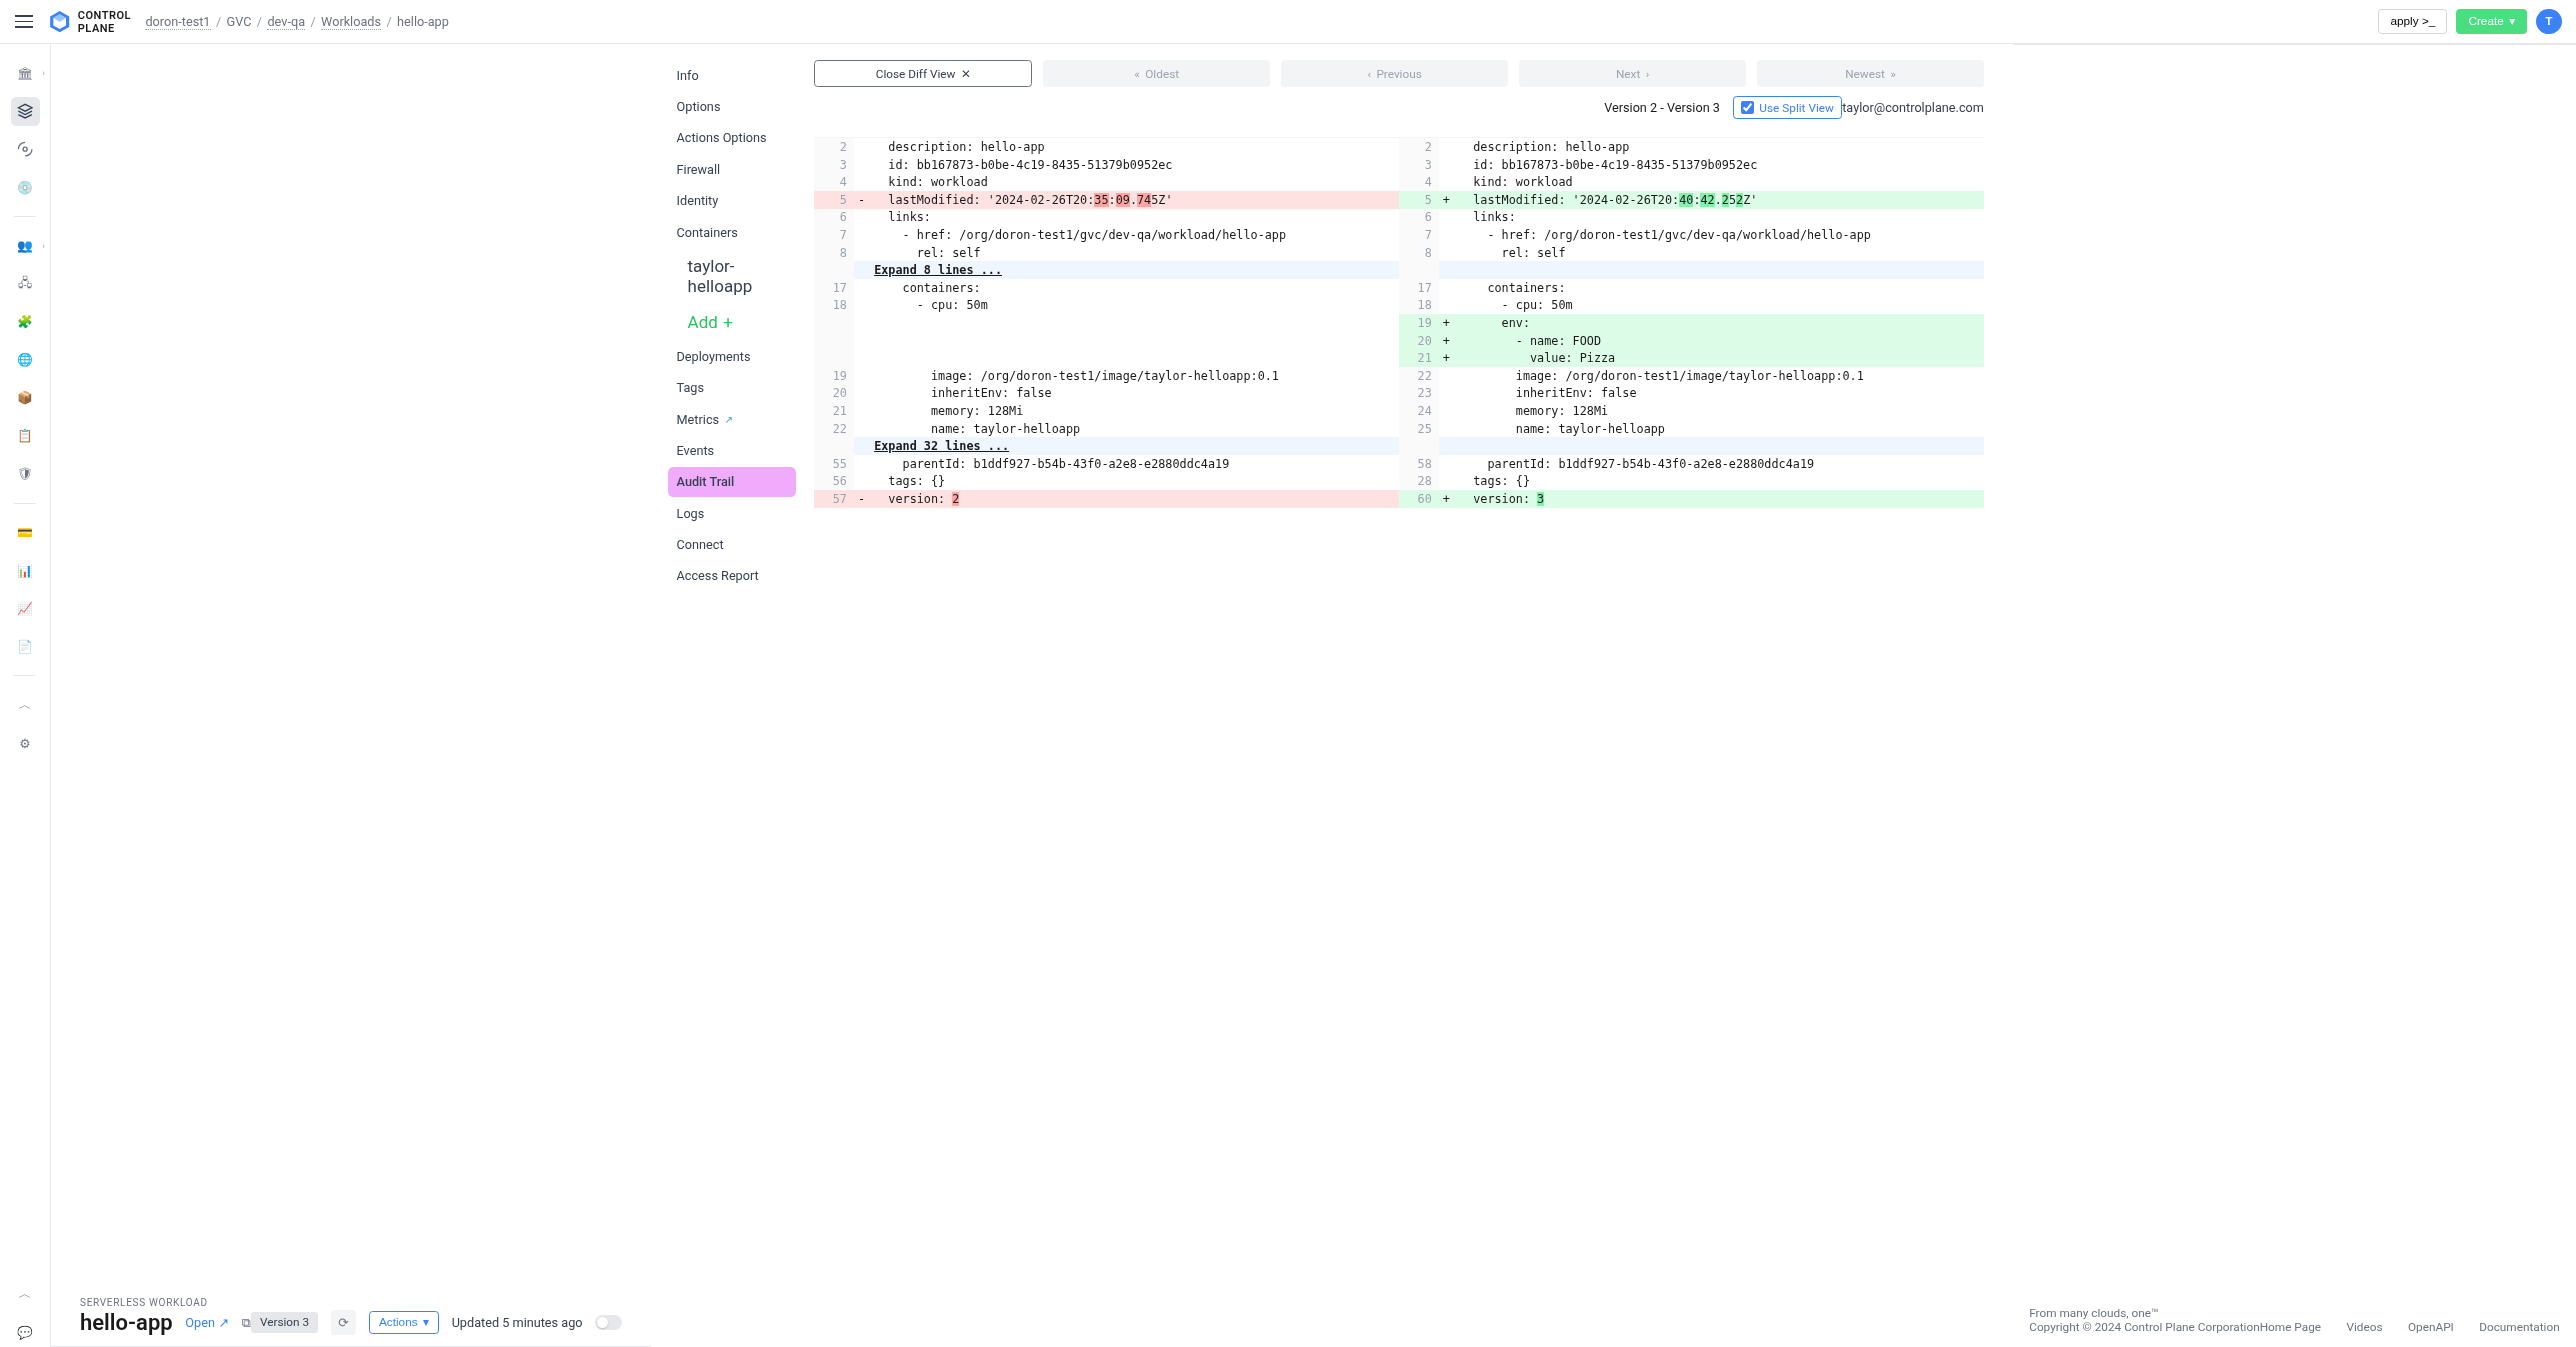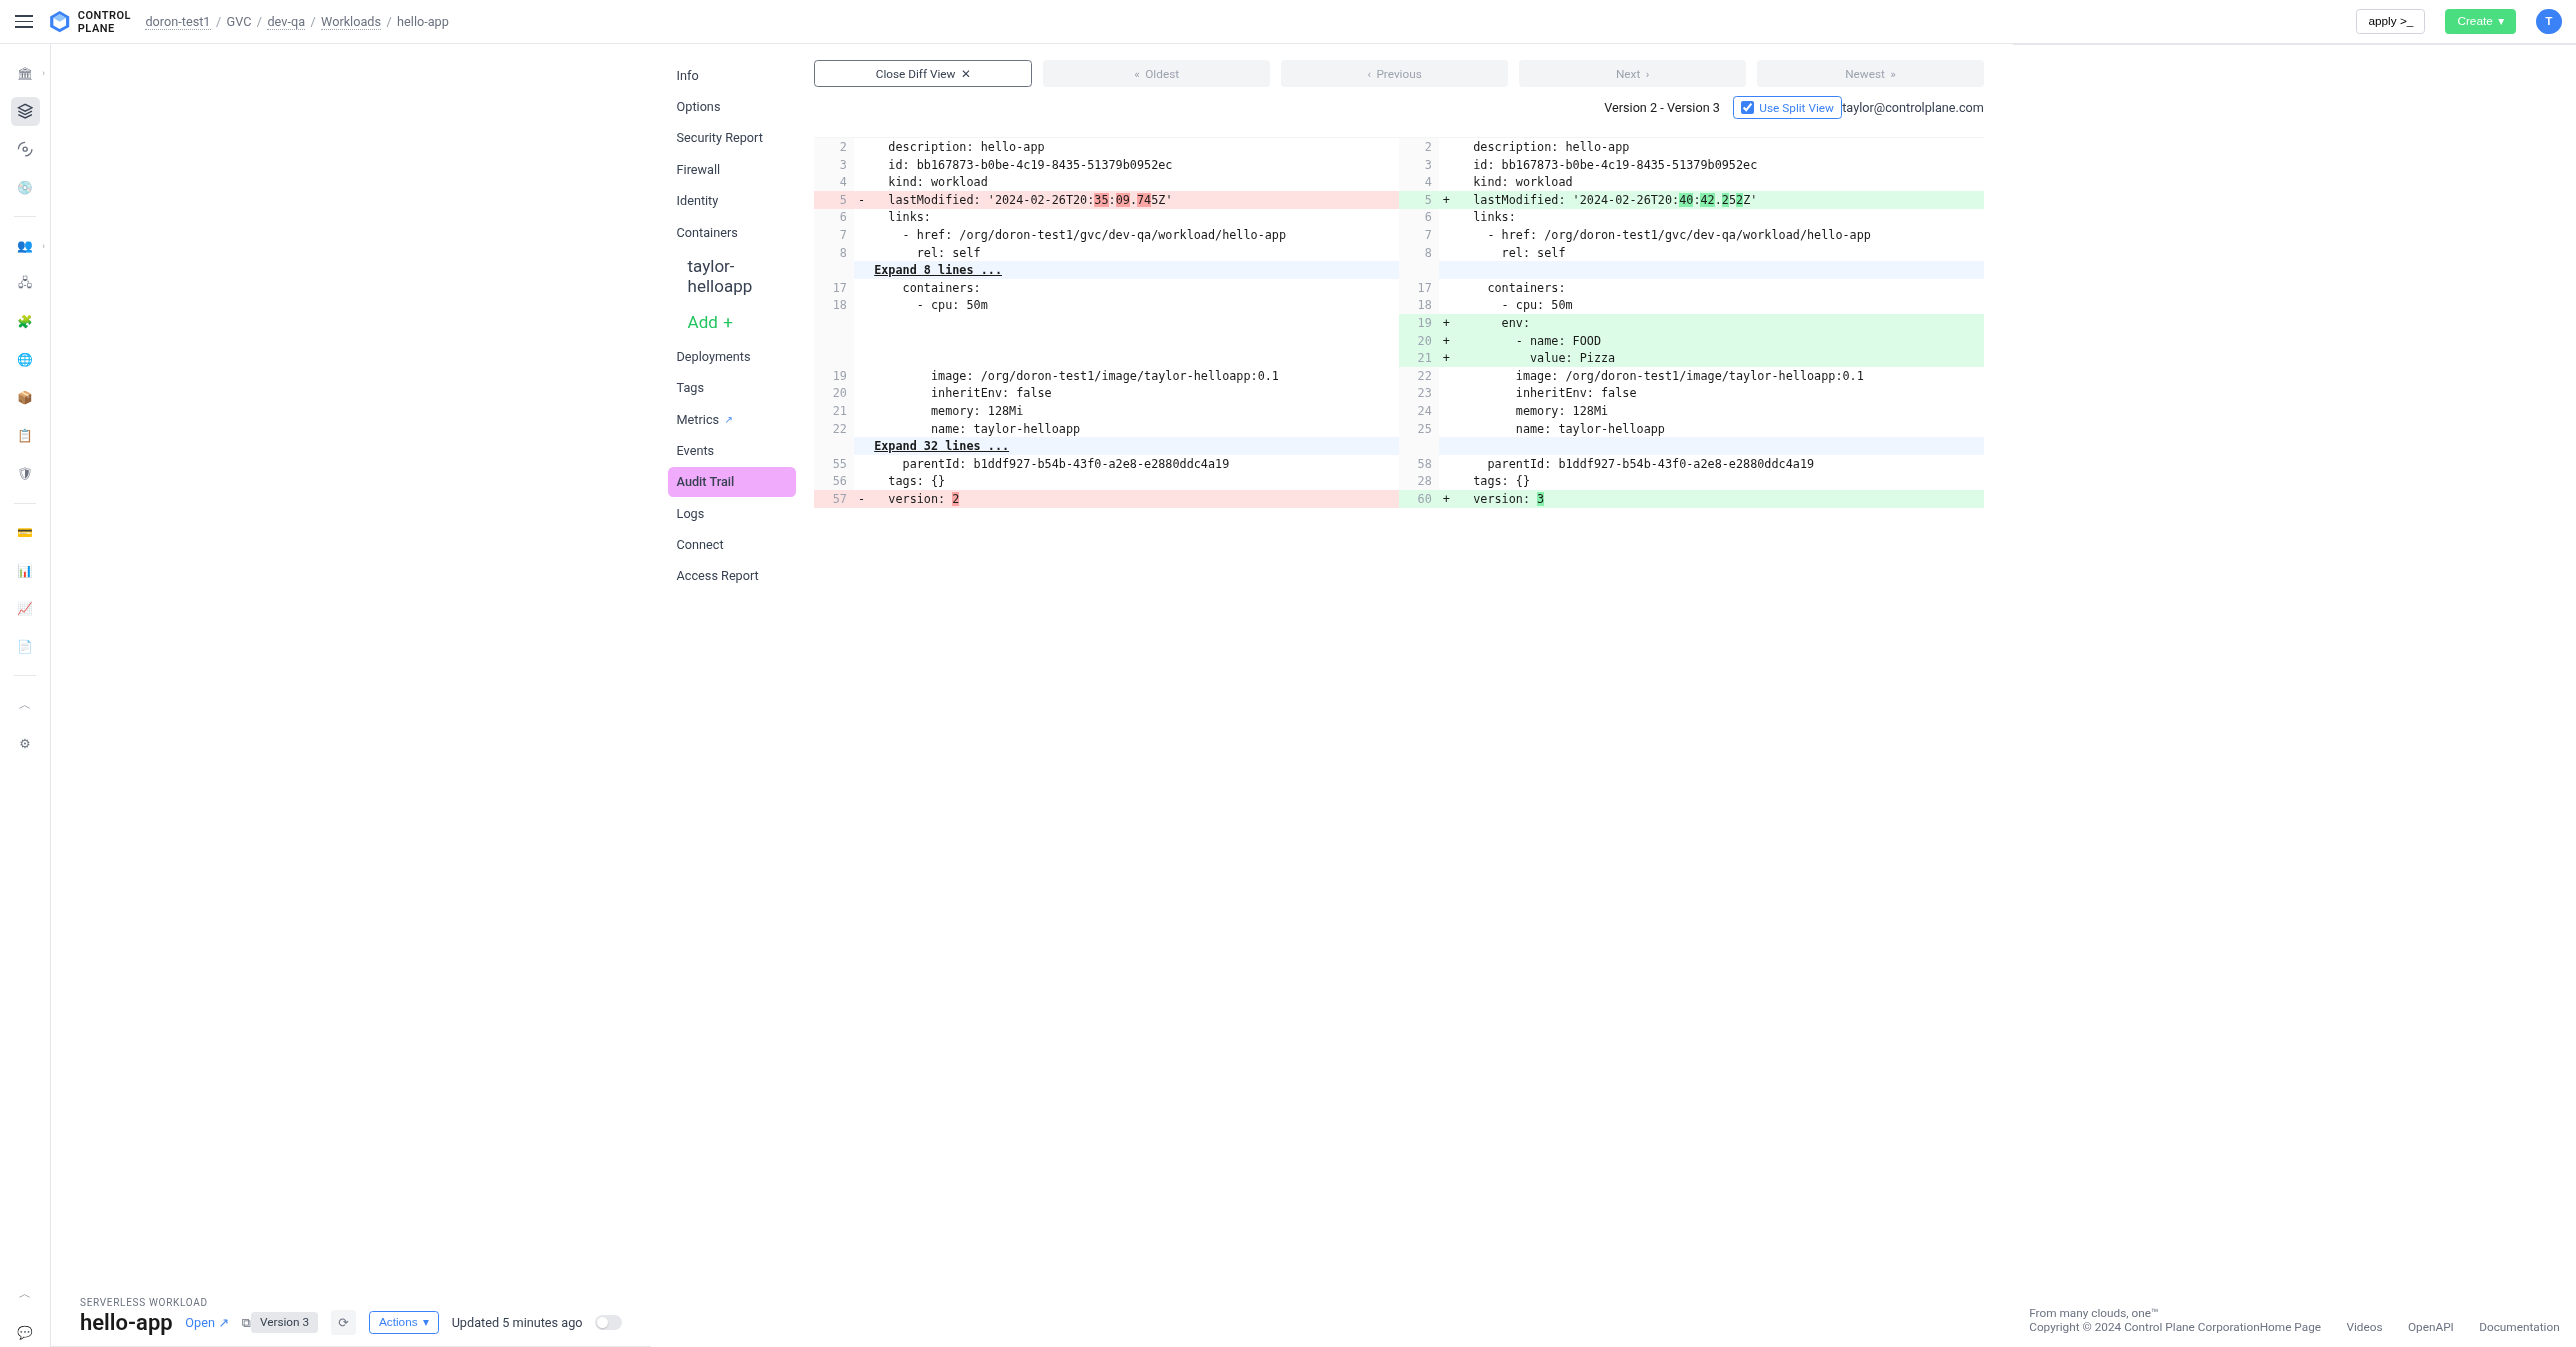--- a/index.html
+++ b/index.html
@@ -5,21 +5,21 @@
 * { box-sizing: border-box; margin: 0; padding: 0; }
 body { font-family: -apple-system, BlinkMacSystemFont, "Segoe UI", Roboto, sans-serif; font-size: 12.7px; color: #1a1a1a; background: #fff; }
 .top-bar { display: flex; align-items: center; height: 44px; border-bottom: 0.9px solid #e5e7eb; padding: 0 14.5px; gap: 14.5px; }
 .hamburger { width: 18px; height: 12.7px; display: flex; flex-direction: column; justify-content: space-between; cursor: pointer; }
 .hamburger span { height: 1.8px; background: #374151; }
 .logo { display: flex; align-items: center; gap: 5.4px; font-weight: 600; font-size: 11px; letter-spacing: 0.5px; }
 .logo-hex { width: 25.4px; height: 25.4px; }
 .breadcrumb { display: flex; align-items: center; gap: 5.4px; color: #6b7280; font-size: 12.7px; }
 .breadcrumb a { color: #6b7280; border-bottom: 0.9px dotted #9ca3af; text-decoration: none; }
 .breadcrumb .sep { color: #9ca3af; }
-.top-right { margin-left: auto; display: flex; align-items: center; gap: 20px; padding-left: 24px; }
+.top-right { margin-left: auto; display: flex; align-items: center; gap: 9px; padding-left: 24px; }
 .btn { border: 0.9px solid #d1d5db; background: #fff; border-radius: 3.6px; padding: 4.5px 11px; font-size: 11.8px; cursor: pointer; display: inline-flex; align-items: center; gap: 5.4px; }
 .btn-green { background: #4ade80; border-color: #4ade80; color: #fff; }
 .avatar { width: 25.4px; height: 25.4px; border-radius: 50%; background: #3b82f6; color: #fff; display: flex; align-items: center; justify-content: center; font-weight: 600; font-size: 11.8px; }
 
 .layout { display: flex; height: calc(100vh - 44px); }
 .rail { width: 51px; border-right: 0.9px solid #e5e7eb; display: flex; flex-direction: column; align-items: center; padding-top: 14.5px; gap: 9px; }
 .rail-item { width: 29px; height: 29px; display: flex; align-items: center; justify-content: center; border-radius: 5.4px; color: #6b7280; cursor: pointer; position: relative; }
 .rail-item.active { background: #e5e7eb; color: #374151; }
 .rail-chev { position: absolute; right: -5.4px; font-size: 9px; color: #9ca3af; }
 .rail-sep { width: 22px; height: 0.9px; background: #e5e7eb; margin: 5.4px 0; }
@@ -178,21 +178,21 @@
           </button>
         <span class="updated">Updated 5 minutes ago</span>
         <div class="toggle-off"></div>
       </div>
     </div>
 
     <div class="body-row">
       <div class="side-nav" id="side-nav">
           <div class="nav-item">Info</div>
           <div class="nav-item">Options</div>
-          <div class="nav-item">Security Report</div>
+          <div class="nav-item">Actions Options</div>
           <div class="nav-item">Firewall</div>
           <div class="nav-item">Identity</div>
           <div class="nav-item">Containers</div>
           <div class="nav-item sub">taylor-helloapp</div>
           <div class="nav-item sub add">Add <span>+</span></div>
           <div class="nav-item">Deployments</div>
           <div class="nav-item">Tags</div>
           <div class="nav-item">Metrics<span class="ext-icon"> ↗</span></div>
           <div class="nav-item">Events</div>
           <div class="nav-item active">Audit Trail</div>

